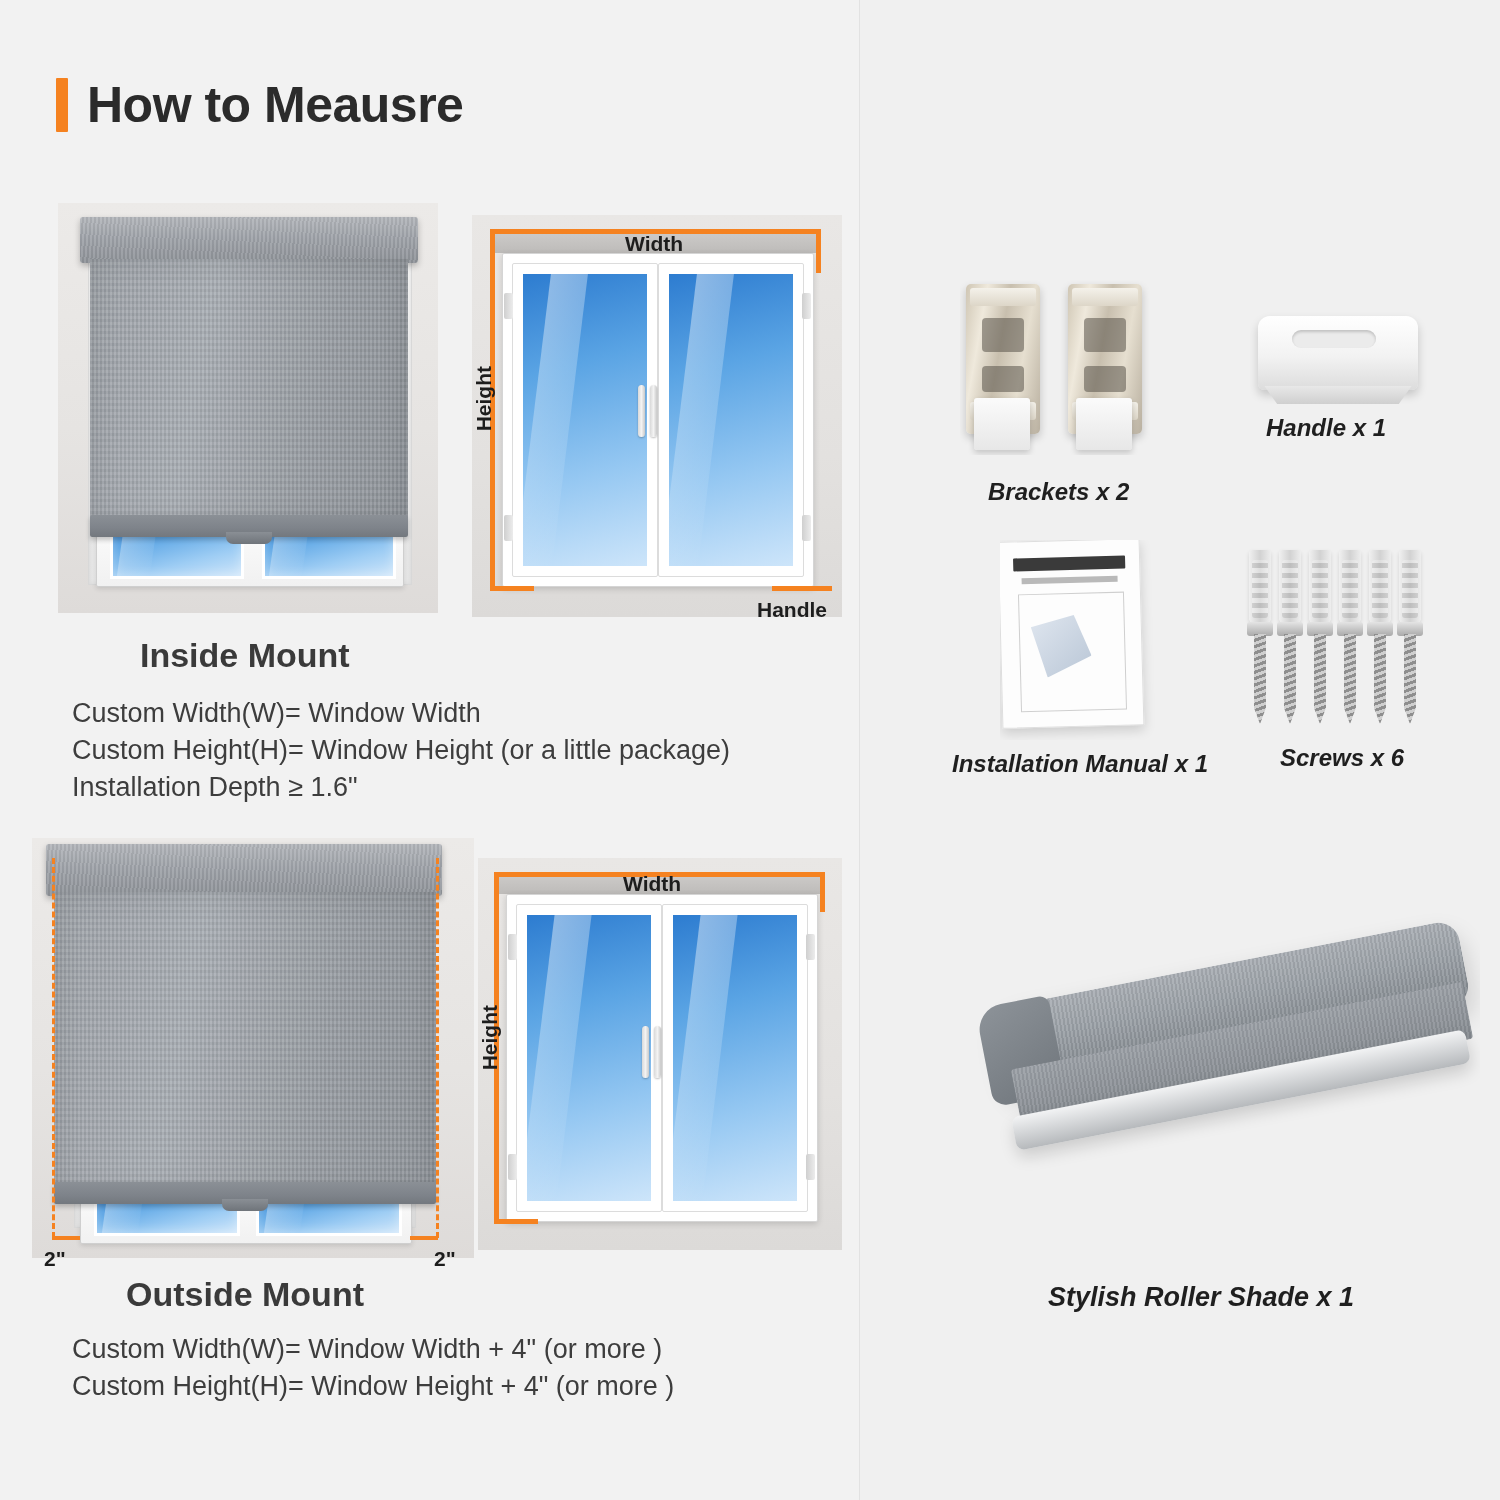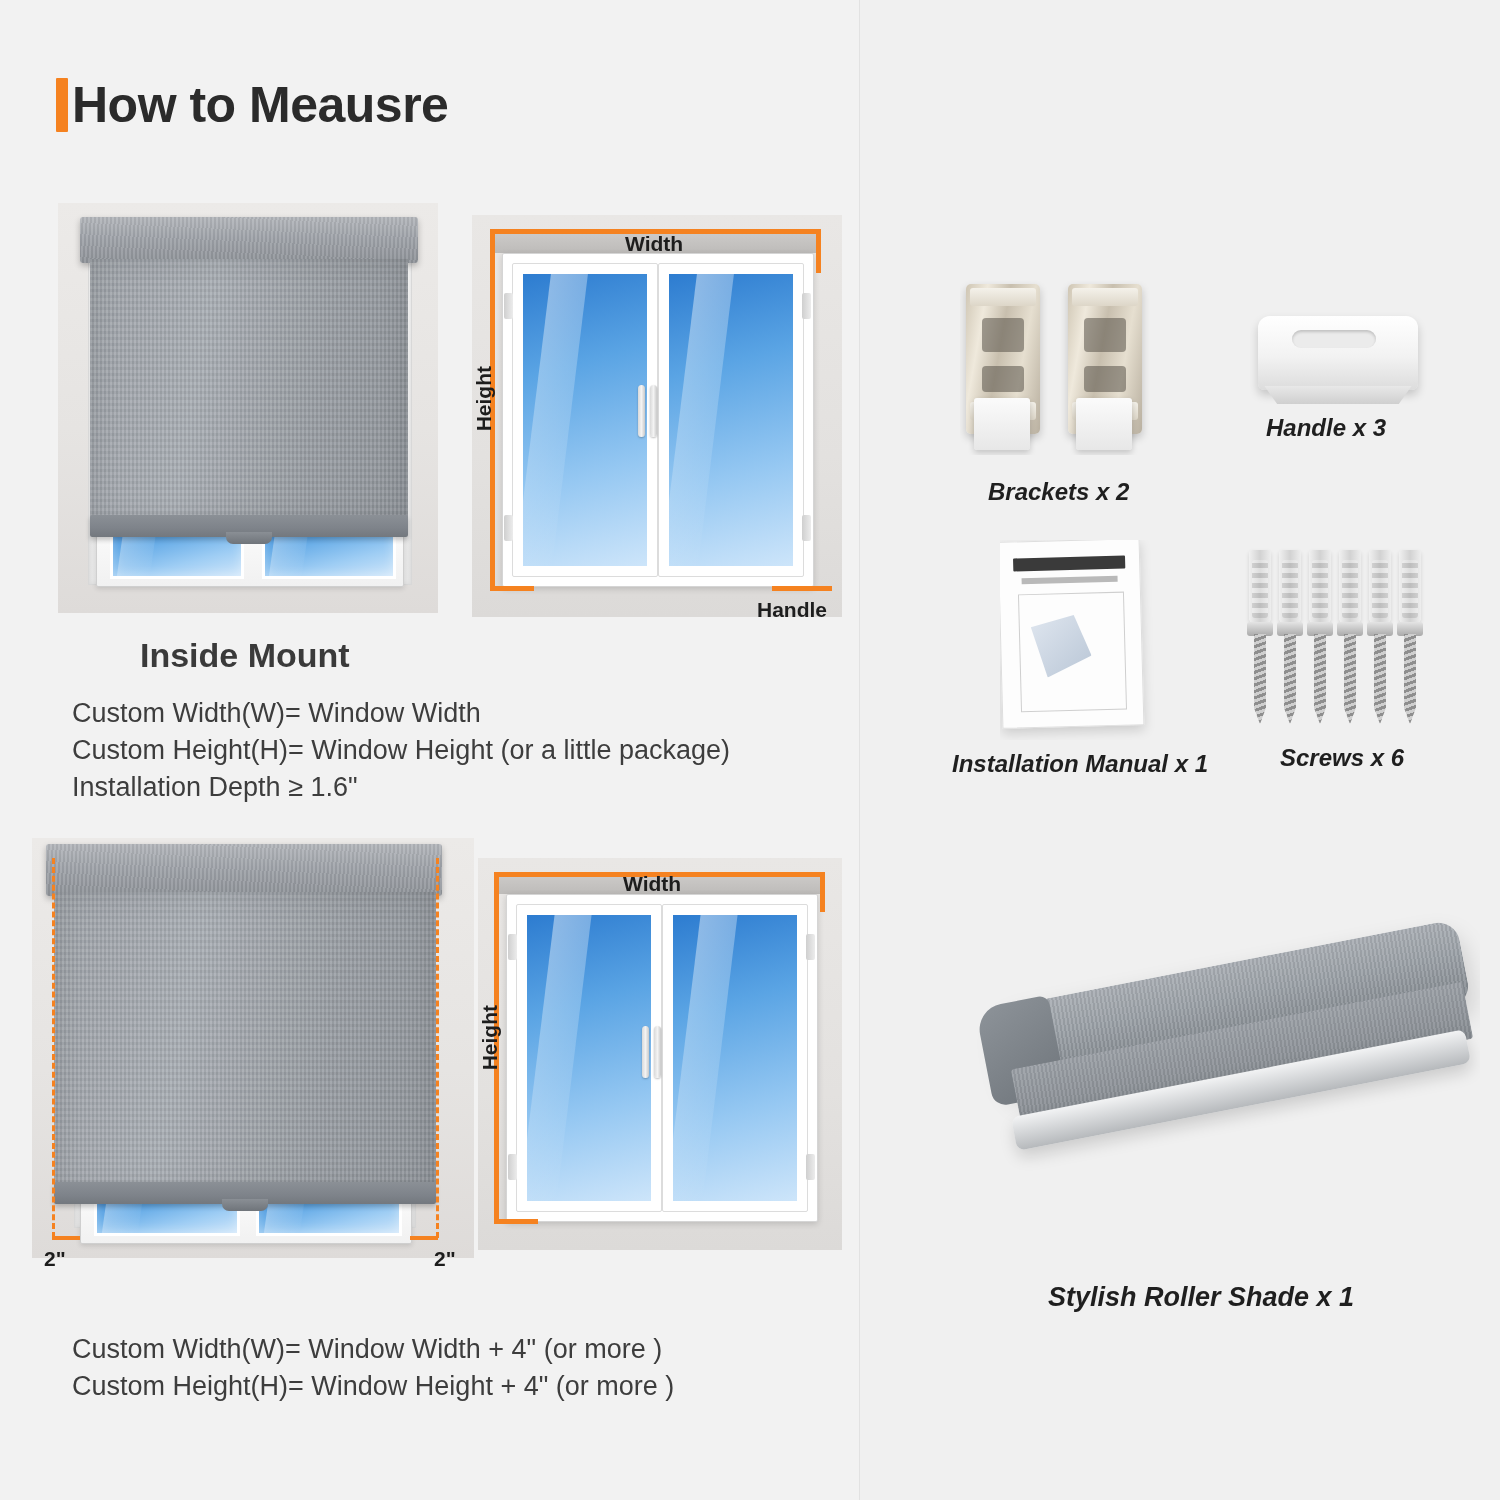--- a/index.html
+++ b/index.html
@@ -20,21 +20,21 @@
   .right-panel{
     position:absolute;left:860px;top:0;width:640px;height:1500px;
     background:#f0f0f0;
   }
   .left-panel:after{
     content:"";position:absolute;right:0;top:0;width:1px;height:1500px;background:#e2e2e2;
   }
 
   
   .heading{
-    position:absolute;display:flex;align-items:center;gap:4px;
+    position:absolute;display:flex;align-items:center;gap:19px;
   }
   .heading .bar{
     width:12px;height:54px;background:#f58220;border-radius:1px;
   }
   .heading .txt{
     font-size:50px;font-weight:bold;letter-spacing:-0.5px;color:#2b2b2b;
     white-space:nowrap;
   }
   #head-measure{left:56px;top:76px;}
   #head-package{left:905px;top:76px;}
@@ -365,20 +365,21 @@
     <div class="mline" style="left:16px;top:14px;width:5px;height:40px;"></div>
     <div class="mline" style="left:342px;top:14px;width:5px;height:40px;"></div>
     <div class="mline" style="left:16px;top:14px;width:331px;height:5px;"></div>
 
     <div class="mline" style="left:16px;top:40px;width:5px;height:326px;"></div>
     <div class="mline" style="left:16px;top:361px;width:44px;height:5px;"></div>
   </div>
   <div class="mlabel" style="left:623px;top:872px;">Width</div>
   <div class="mlabel vert" style="left:478px;top:1005px;">Height</div>
 
+  <div class="caption" style="left:126px;top:1275px;">Outside Mount</div>
   <div class="bodyline" style="left:72px;top:1334px;">Custom Width(W)= Window Width + 4" (or more )</div>
   <div class="bodyline" style="left:72px;top:1371px;">Custom Height(H)= Window Height + 4" (or more )</div>
 
   <div class="photo" style="left:960px;top:280px;width:200px;height:175px;">
     <div class="bracket" style="left:6px;top:4px;">
       <div class="plate" style="top:4px;"></div>
       <div class="slot" style="top:34px;height:34px;"></div>
       <div class="slot" style="top:82px;height:26px;"></div>
       <div class="plate" style="top:118px;"></div>
     </div>
@@ -389,21 +390,21 @@
       <div class="slot" style="top:82px;height:26px;"></div>
       <div class="plate" style="top:118px;"></div>
     </div>
     <div class="bracket-tail" style="left:116px;top:118px;"></div>
   </div>
   <div class="part-label" style="left:988px;top:478px;">Brackets x 2</div>
 
   <div class="photo" style="left:1250px;top:310px;width:180px;height:110px;">
     <div class="handle-part" style="left:8px;top:6px;"></div>
   </div>
-  <div class="part-label" style="left:1266px;top:414px;">Handle x 3</div>
+  <div class="part-label" style="left:1266px;top:414px;">Handle x 1</div>
 
   <div class="photo" style="left:1000px;top:540px;width:170px;height:200px;">
     <div class="manual">
       <div class="m-title"></div>
       <div class="m-sub"></div>
       <div class="m-box"></div>
       <div class="m-fig"></div>
     </div>
   </div>
   <div class="part-label" style="left:952px;top:750px;">Installation Manual x 1</div>

